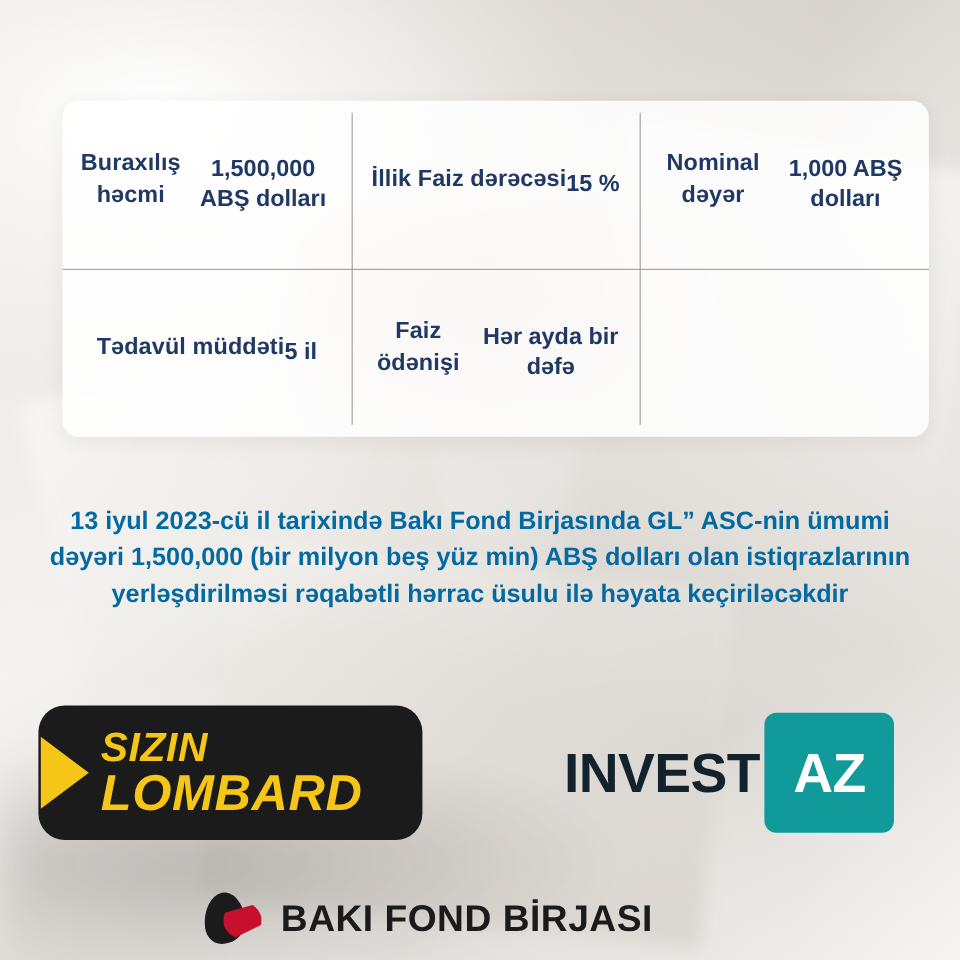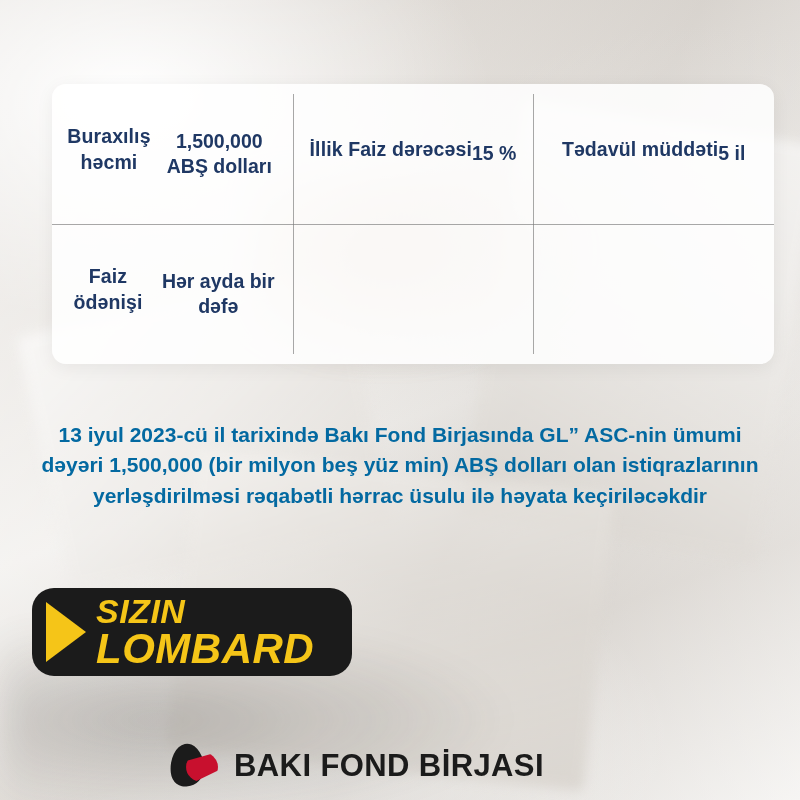--- a/index.html
+++ b/index.html
@@ -144,26 +144,26 @@
     left: 0;
     top: 588px;
     width: 800px;
     height: 130px;
   }
   .lombard {
     position: absolute;
     left: 32px;
     top: 0px;
     width: 320px;
-    height: 88px;
+    height: 112px;
     background: #1b1b1b;
     border-radius: 22px;
     display: flex;
     align-items: center;
-    padding-left: 14px;
+    padding-left: 2px;
   }
   .lombard-arrow {
     width: 0;
     height: 0;
     border-top: 30px solid transparent;
     border-bottom: 30px solid transparent;
     border-left: 40px solid #f5c518;
     margin-right: 10px;
     flex: 0 0 auto;
   }
@@ -279,20 +279,24 @@
     <div class="cell">
       <div class="cell-title">Buraxılış həcmi</div>
       <div class="cell-value">1,500,000 ABŞ dolları</div>
     </div>
 
     <div class="cell">
       <div class="cell-title">İllik Faiz dərəcəsi</div>
       <div class="cell-value">15 %</div>
     </div>
 
+    <div class="cell">
+      <div class="cell-title">Nominal dəyər</div>
+      <div class="cell-value">1,000 ABŞ dolları</div>
+    </div>
 
     <div class="cell">
       <div class="cell-title">Tədavül müddəti</div>
       <div class="cell-value">5 il</div>
     </div>
 
     <div class="cell">
       <div class="cell-title">Faiz ödənişi</div>
       <div class="cell-value">Hər ayda bir dəfə</div>
     </div>
@@ -309,20 +313,26 @@
 <div class="logos">
 
   <div class="lombard">
     <div class="lombard-arrow"></div>
     <div class="lombard-text">
       <div class="l1">SIZIN</div>
       <div class="l2">LOMBARD</div>
     </div>
   </div>
 
+  <div class="investaz">
+    <div class="word">INVEST</div>
+    <div class="azbox">
+      <span>AZ</span>
+    </div>
+  </div>
 
 </div>
 
 <div class="bfb">
   <div class="bfb-mark">
     <div class="flame"></div>
     <div class="swoosh"></div>
   </div>
   <div class="bfb-text">BAKI FOND BİRJASI</div>
 </div>

